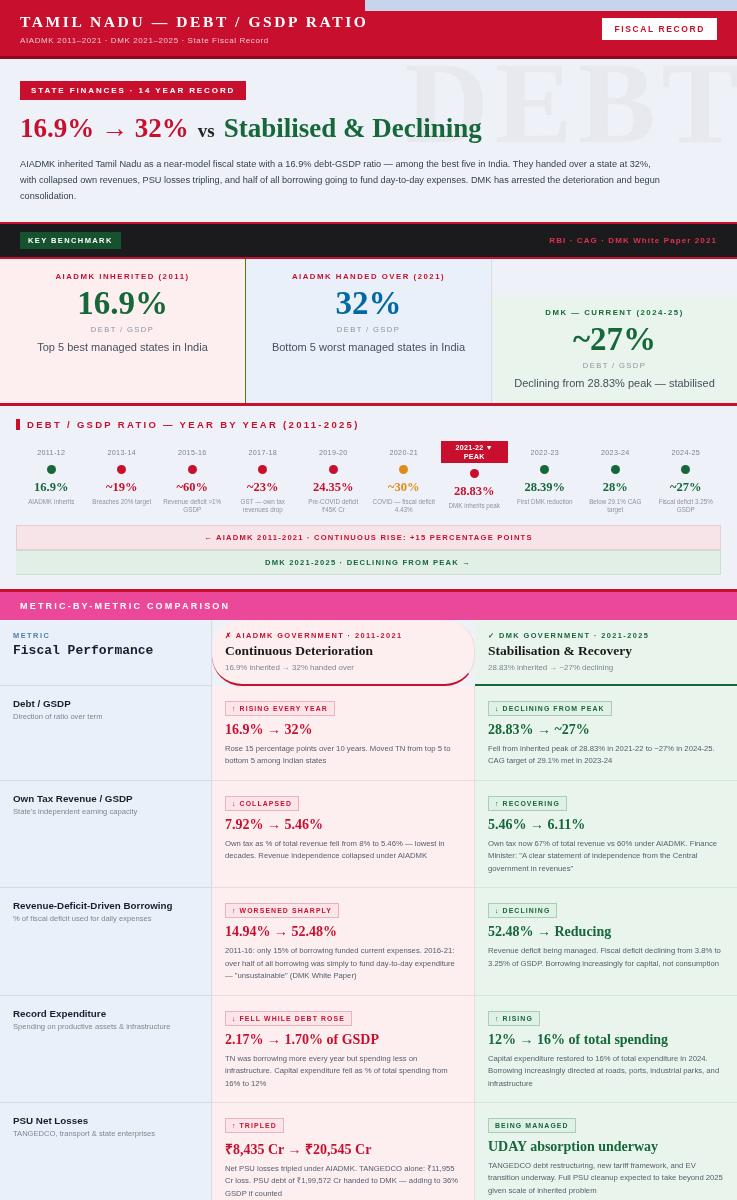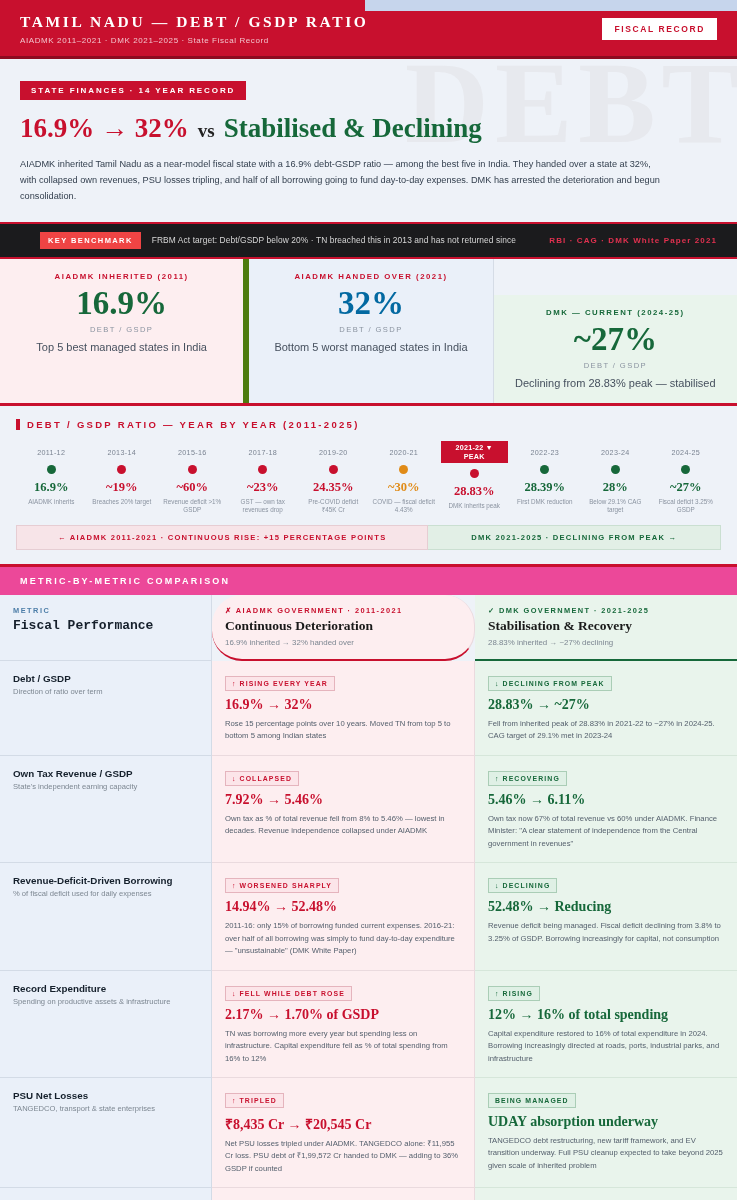--- a/index.html
+++ b/index.html
@@ -45,28 +45,28 @@
   .hero-red { color:#c8102e; }
   .hero-vs { color:#222; font-size:19px; }
   .hero-green { color:#16683a; }
   .hero-body { position:relative; margin-top:12px; font-size:9.2px; line-height:1.75; color:#34404f; max-width:645px; }
 
   
   .bench {
     background:#1b1b1d; color:#ddd; display:flex; align-items:center; gap:11px;
     padding:8px 20px; border-top:2px solid #c8102e; border-bottom:2px solid #c8102e;
   }
-  .bench-tag { background:#ef4444; color:#fff; font-size:7.5px; font-weight:bold; letter-spacing:1.4px; padding:4px 8px;margin-left:20px; }
+  .bench-tag { background:#14532d; color:#fff; font-size:7.5px; font-weight:bold; letter-spacing:1.4px; padding:4px 8px; }
   .bench-txt { font-size:8.4px; letter-spacing:.1px; color:#d7d7d7; }
   .bench-src { margin-left:auto; font-size:8px; font-weight:bold; letter-spacing:1.1px; color:#e0314f; }
 
   
   .stats { display:flex; border-bottom:3px solid #c8102e; }
   .stat { flex:1; text-align:center; padding:13px 10px 14px 10px; }
-  .stat.s1 { background:#fdeef0; border-right:6px solid #4d7c0f; }
+  .stat.s1 { background:#fdeef0; border-right:1px solid #4d7c0f; }
   .stat.s2 { background:#eaf0f9; border-right:1px solid #d5dce6; }
   .stat.s3 { background:#e9f4ec;margin-top:36px; }
   .stat-lab { font-size:7.8px; font-weight:bold; letter-spacing:1.5px; }
   .s1 .stat-lab, .s2 .stat-lab { color:#c8102e; }
   .s3 .stat-lab { color:#16683a; }
   .stat-val { font-family:"Liberation Serif", serif; font-size:33px; font-weight:bold; line-height:1.12; margin-top:4px;}
   .s1 .stat-val { color:#16683a; }
   .s2 .stat-val { color:#0369a1; }
   .s3 .stat-val { color:#16683a; }
   .stat-unit { font-size:7.6px; letter-spacing:1.4px; color:#8a93a0; margin-top:3px; }
@@ -76,21 +76,21 @@
   .tl-wrap { background:#eef2f8; padding:13px 16px 14px 16px; border-bottom:3px solid #c8102e;}
   .tl-title { font-size:9.5px; font-weight:bold; letter-spacing:2.3px; color:#c8102e;
     border-left:4px solid #c8102e; padding-left:7px; }
   .tl-row { display:flex; margin-top:11px; }
   .tl-col { flex:1; text-align:center; padding:0 2px; }
   .tl-yr { font-size:7.2px; color:#7b8492; letter-spacing:.3px; }
   .tl-yr.peak { background:#c8102e; color:#fff; font-weight:bold; padding:2px 4px; display:inline-block; letter-spacing:.2px;}
   .tl-dot { width:9px; height:9px; border-radius:50%; margin:6px auto 6px auto; }
   .tl-val { font-family:"Liberation Serif", serif; font-size:12.5px; font-weight:bold; }
   .tl-note { font-size:6.3px; color:#8a93a0; line-height:1.35; margin-top:3px; }
-  .tl-bands { display:flex; margin-top:10px; }
+  .tl-bands { display:flex; margin-top:10px;flex-direction:column; }
   .tl-band { padding:7px 4px; text-align:center; font-size:7.6px; font-weight:bold; letter-spacing:1.2px; }
   .tl-band.l { flex:0 0 58.5%; background:#f7e4e8; color:#c8102e; border:1px solid #e6cdd3; }
   .tl-band.r { flex:1; background:#e2efe6; color:#16683a; border:1px solid #cadfd1; border-left:none; }
 
   
   .cmp-head { background:#ec4899; color:#fff; font-size:9px; font-weight:bold;
     letter-spacing:2.2px; padding:9px 20px; }
   .cmp-table { width:100%; }
   .cmp-r { display:flex; }
   .cmp-c0 { flex:0 0 212px; background:#eaf0f9; border-right:1px solid #d3dbe6;
@@ -138,21 +138,20 @@
   <div class="hero-head">
     <span class="hero-red">16.9% → 32%</span>
     <span class="hero-vs serif">vs</span>
     <span class="hero-green">Stabilised &amp; Declining</span>
   </div>
   <div class="hero-body">AIADMK inherited Tamil Nadu as a near-model fiscal state with a 16.9% debt-GSDP ratio — among the best five in India. They handed over a state at 32%, with collapsed own revenues, PSU losses tripling, and half of all borrowing going to fund day-to-day expenses. DMK has arrested the deterioration and begun consolidation.</div>
 </div>
 
 <div class="bench">
   <span class="bench-tag">KEY BENCHMARK</span>
-  <span class="bench-txt">FRBM Act target: Debt/GSDP below 20%  ·  TN breached this in 2013 and has not returned since</span>
   <span class="bench-src">RBI · CAG · DMK White Paper 2021</span>
 </div>
 
 <div class="stats">
   <div class="stat s1">
     <div class="stat-lab">AIADMK INHERITED (2011)</div>
     <div class="stat-val">16.9%</div>
     <div class="stat-unit">DEBT / GSDP</div>
     <div class="stat-note">Top 5 best managed states in India</div>
   </div>

